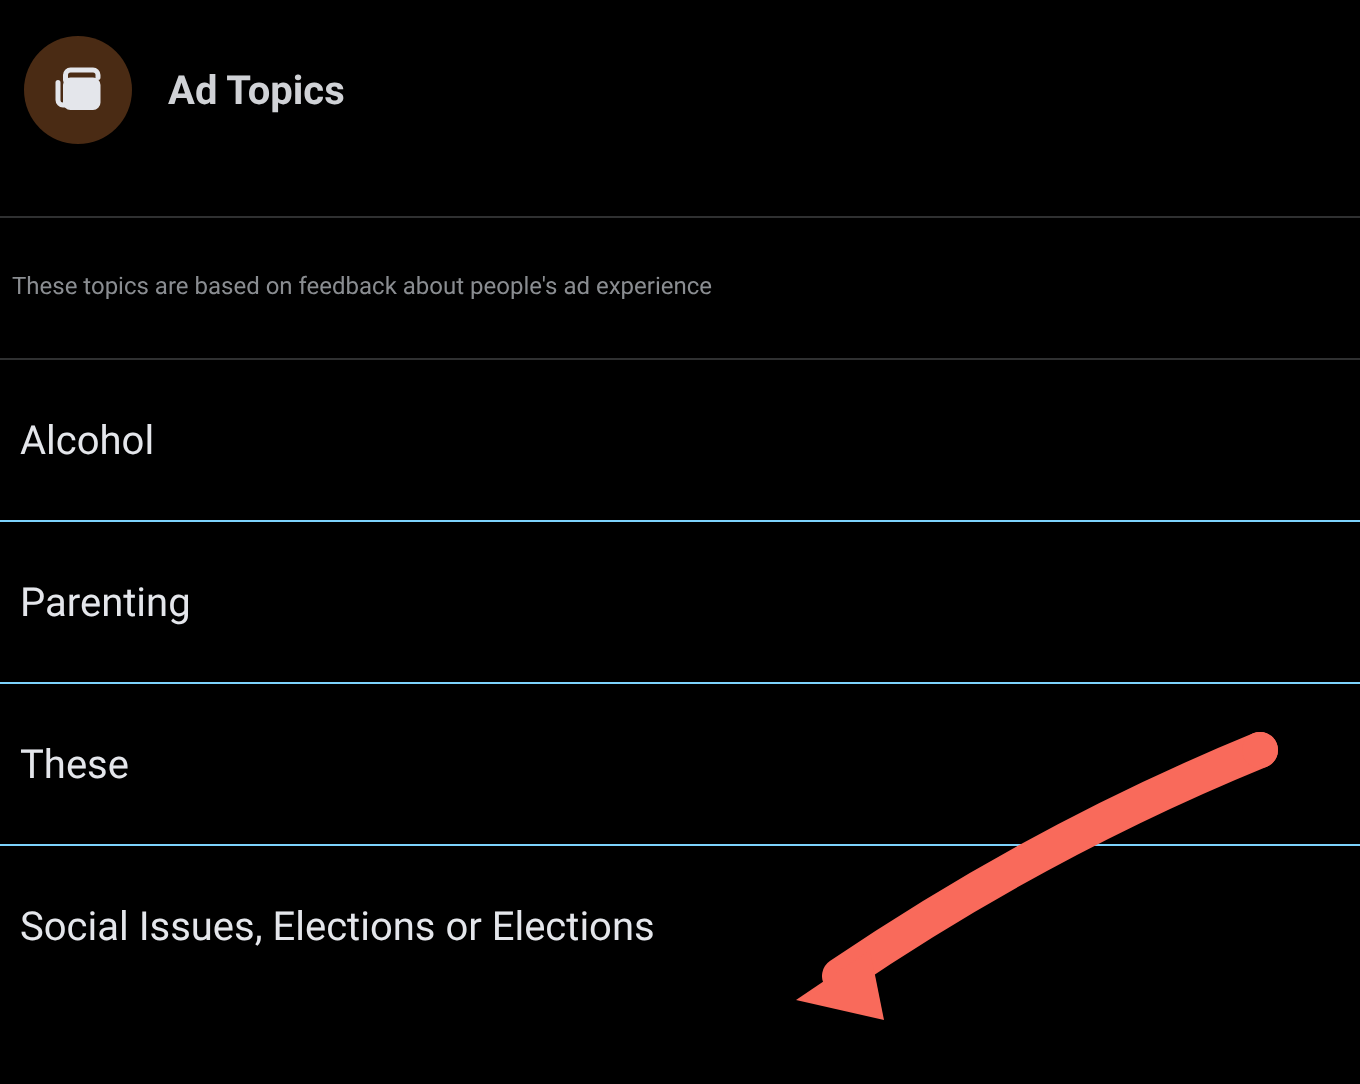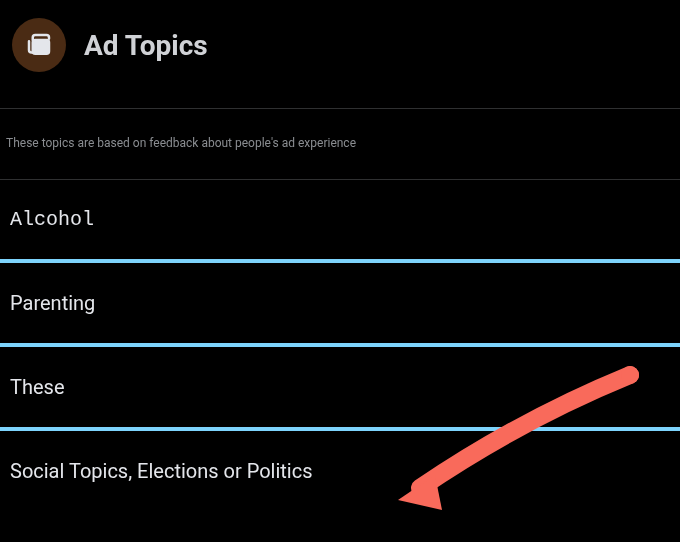--- a/index.html
+++ b/index.html
@@ -30,21 +30,21 @@
       display: flex;
       align-items: center;
       justify-content: center;
       flex-shrink: 0;
     }
     .icon-circle svg {
       width: 30px;
       height: 30px;
     }
     .page-title {
-      font-size: 28px;
+      font-size: 20px;
       font-weight: 700;
       color: #d0d2d6;
     }
     .divider-top {
       height: 1px;
       background: #2f3031;
       margin-top: 18px;
     }
     .description {
       padding: 26px 6px 28px 6px;
@@ -54,26 +54,25 @@
       white-space: nowrap;
       overflow: hidden;
     }
     .list {
       list-style: none;
     }
     .list-item {
       padding: 28px 10px;
       font-size: 20px;
       color: #e4e6eb;
-      border-top: 4px solid #7dd3fc;
+      border-top: 1px solid #7dd3fc;
       cursor: pointer;
     }
     .list-item:first-child {
       border-top: 1px solid #2f3031;
-      font-family: Liberation Mono, monospace;
     }
     .arrow-annotation {
       position: absolute;
       left: 380px;
       top: 360px;
       pointer-events: none;
     }
   </style>
 </head>
 <body>
@@ -98,21 +97,21 @@
   <li class="list-item">
     <span>Alcohol</span>
   </li>
   <li class="list-item">
     <span>Parenting</span>
   </li>
   <li class="list-item">
     <span>These</span>
   </li>
   <li class="list-item">
-    <span>Social Topics, Elections or Politics</span>
+    <span>Social Issues, Elections or Elections</span>
   </li>
 </ul>
 
 <svg class="arrow-annotation" width="270" height="160" viewBox="0 0 270 160">
   <defs>
     <marker id="arrowhead" markerWidth="12" markerHeight="12" refX="3" refY="6" orient="auto">
       <path d="M0,0 L12,6 L0,12 L3,6 Z" fill="#f96a5b"></path>
     </marker>
   </defs>
   <path d="M 250 15 Q 140 60 40 128" stroke="#f96a5b" stroke-width="18" fill="none" stroke-linecap="round"></path>

